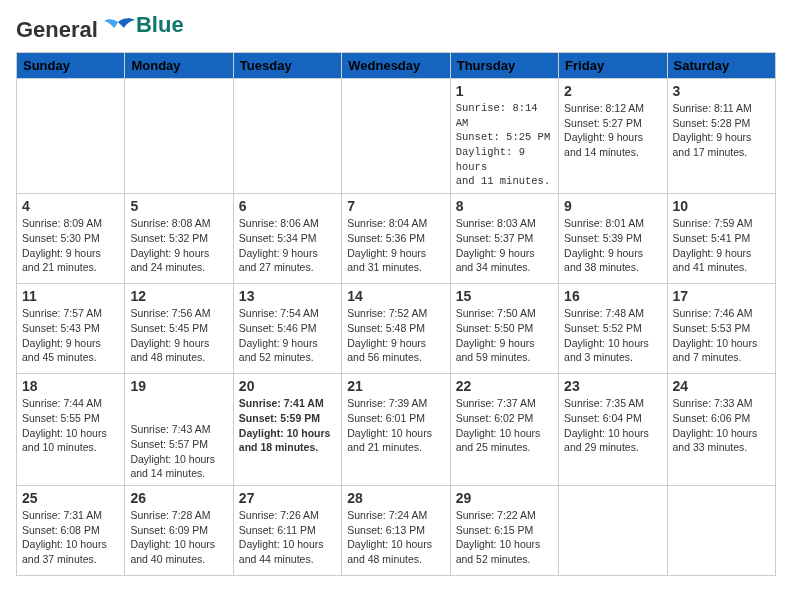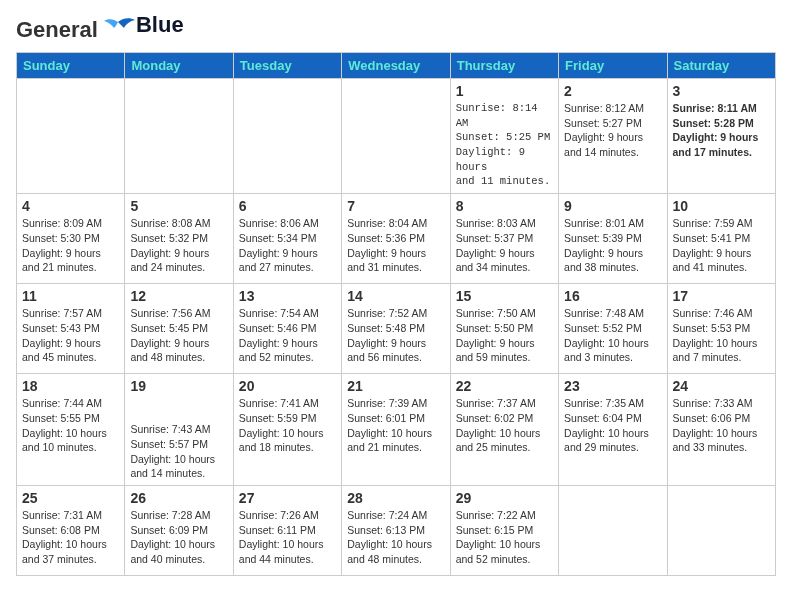--- a/index.html
+++ b/index.html
@@ -37,21 +37,21 @@
     .location {
       font-size: 16px;
       color: #333;
     }
     .calendar {
       width: 100%;
       border-collapse: collapse;
     }
     .calendar th {
       background: #1565c0;
-      color: #5eead4;
+      color: #000000;
       font-size: 13px;
       font-weight: bold;
       padding: 5px 6px;
       text-align: left;
       border: 1px solid #ccc;
     }
     .calendar td {
       width: calc(100%/7);
       vertical-align: top;
       border: 1px solid #ccc;
@@ -83,21 +83,21 @@
 
 <div class="header">
   <div class="logo">
     <div class="logo-row">
       <span style="font-size:22px;font-weight:bold;color:#333;">General</span>
       <svg width="36" height="28" viewBox="0 0 36 28">
         <path d="M18 6 C22 2, 30 1, 35 4 C30 5, 26 8, 24 12 C22 10, 20 8, 18 6Z" fill="#1565c0"></path>
         <path d="M18 6 C14 3, 8 2, 4 5 C8 6, 12 9, 14 12 C16 10, 17 8, 18 6Z" fill="#42a5f5"></path>
       </svg>
     </div>
-    <span style="font-size:22px;font-weight:bold;color:#0f172a;margin-top:-4px;">Blue</span>
+    <span style="font-size:22px;font-weight:bold;color:#0f766e;margin-top:-4px;">Blue</span>
   </div>
   <div class="title-block">
     <div class="month-title"></div>
     <div class="location"></div>
   </div>
 </div>
 
 <table class="calendar">
   <thead>
     <tr>
@@ -125,21 +125,21 @@
         </td>
         <td>
           <span class="day-num">2</span>
           <div class="day-info" style="white-space: pre-line;">Sunrise: 8:12 AM
 Sunset: 5:27 PM
 Daylight: 9 hours
 and 14 minutes.</div>
         </td>
         <td>
           <span class="day-num">3</span>
-          <div class="day-info" style="white-space: pre-line; font-weight: bold;">Sunrise: 8:11 AM
+          <div class="day-info" style="white-space: pre-line;">Sunrise: 8:11 AM
 Sunset: 5:28 PM
 Daylight: 9 hours
 and 17 minutes.</div>
         </td>
       </tr>
       <tr class="week-row">
         <td>
           <span class="day-num">4</span>
           <div class="day-info" style="white-space: pre-line;">Sunrise: 8:09 AM
 Sunset: 5:30 PM
@@ -250,21 +250,21 @@
         </td>
         <td>
           <span class="day-num">19</span>
           <div class="day-info" style="white-space: pre-line; margin-top: 28px;">Sunrise: 7:43 AM
 Sunset: 5:57 PM
 Daylight: 10 hours
 and 14 minutes.</div>
         </td>
         <td>
           <span class="day-num">20</span>
-          <div class="day-info" style="white-space: pre-line;">Sunrise: 7:41 AM
+          <div class="day-info" style="white-space: pre-line; font-weight: bold;">Sunrise: 7:41 AM
 Sunset: 5:59 PM
 Daylight: 10 hours
 and 18 minutes.</div>
         </td>
         <td>
           <span class="day-num">21</span>
           <div class="day-info" style="white-space: pre-line;">Sunrise: 7:39 AM
 Sunset: 6:01 PM
 Daylight: 10 hours
 and 21 minutes.</div>

